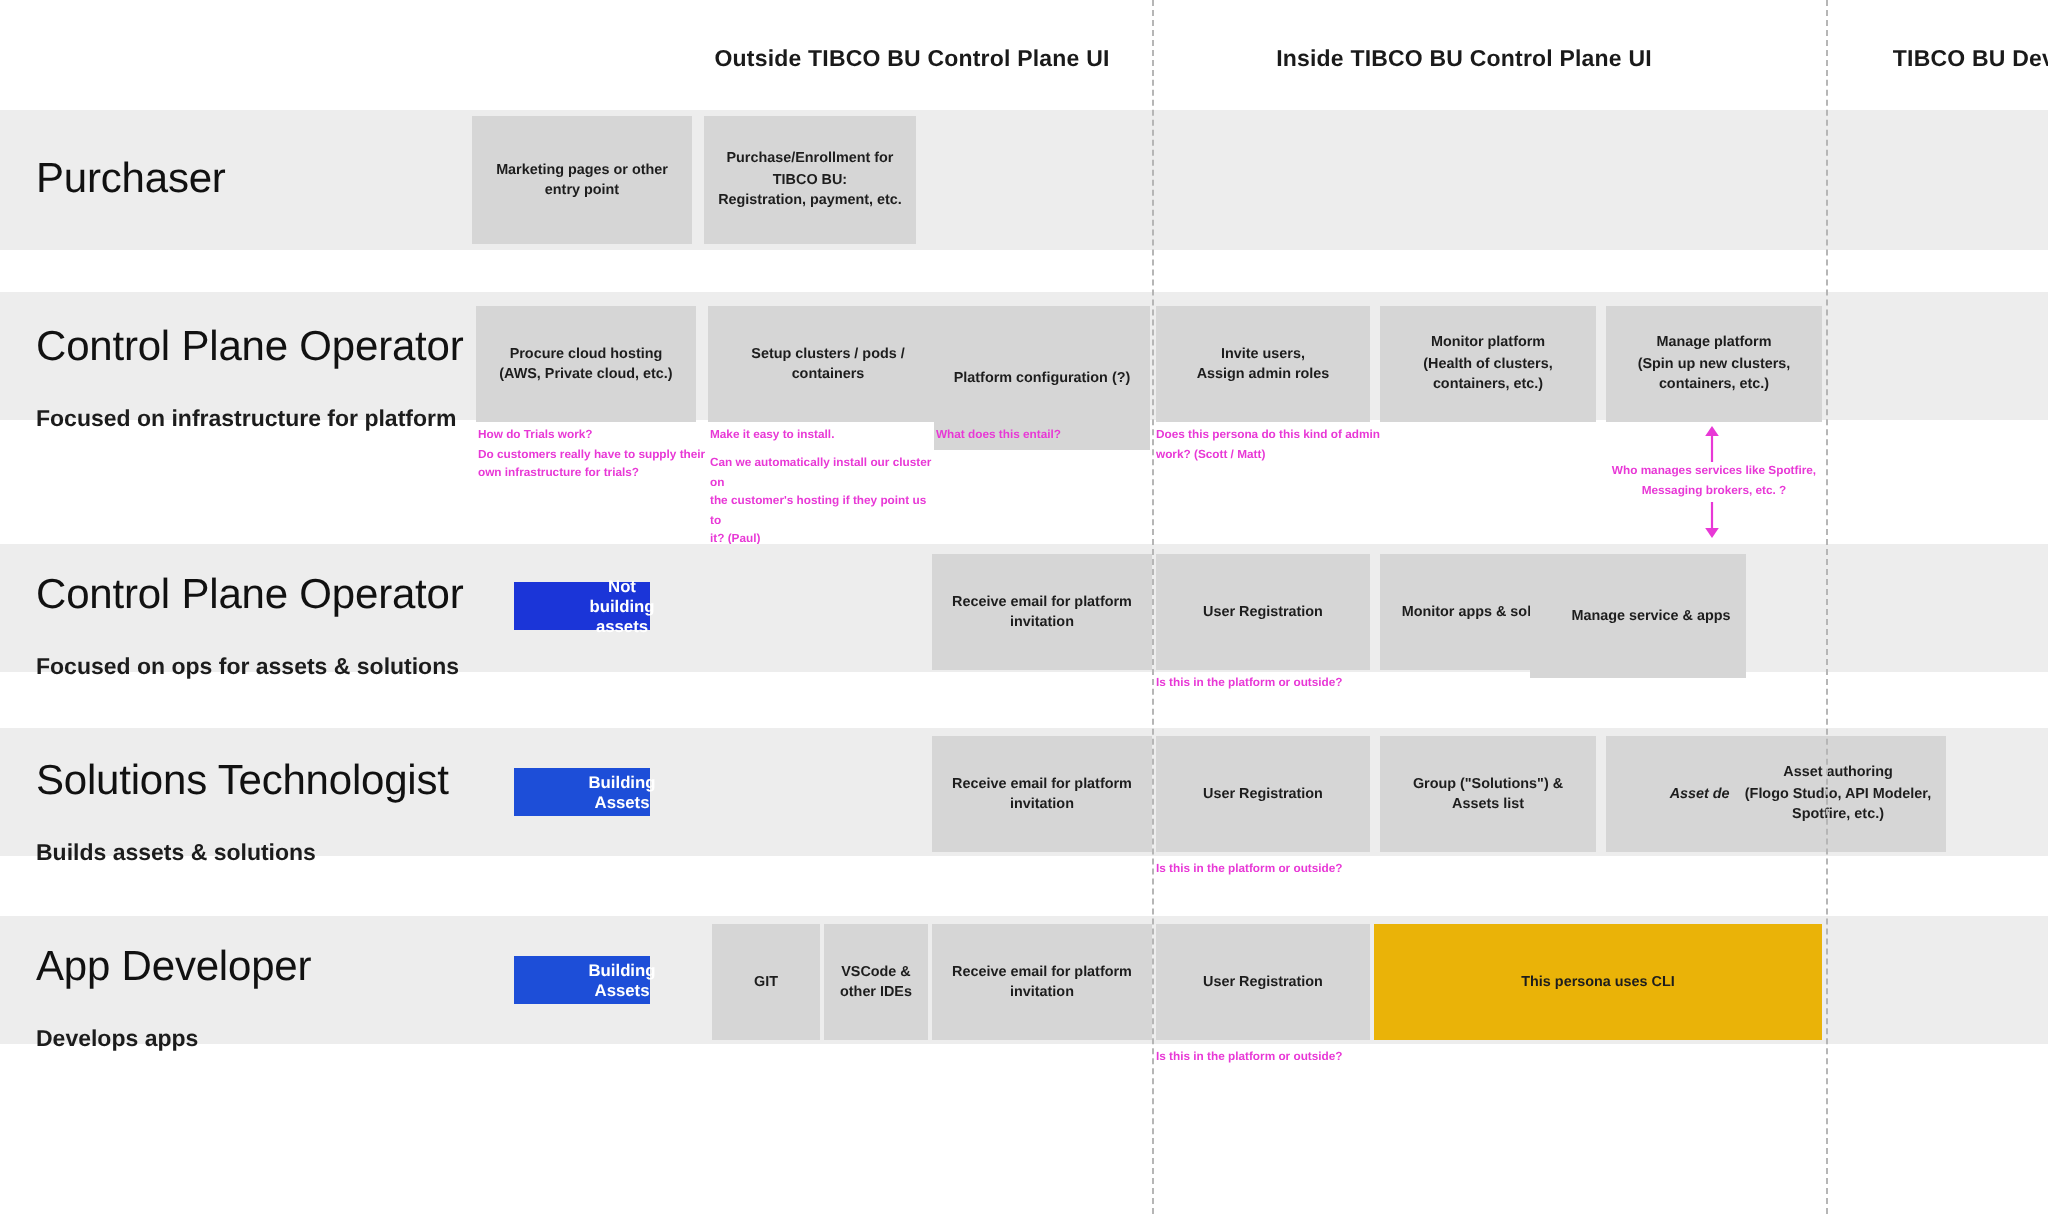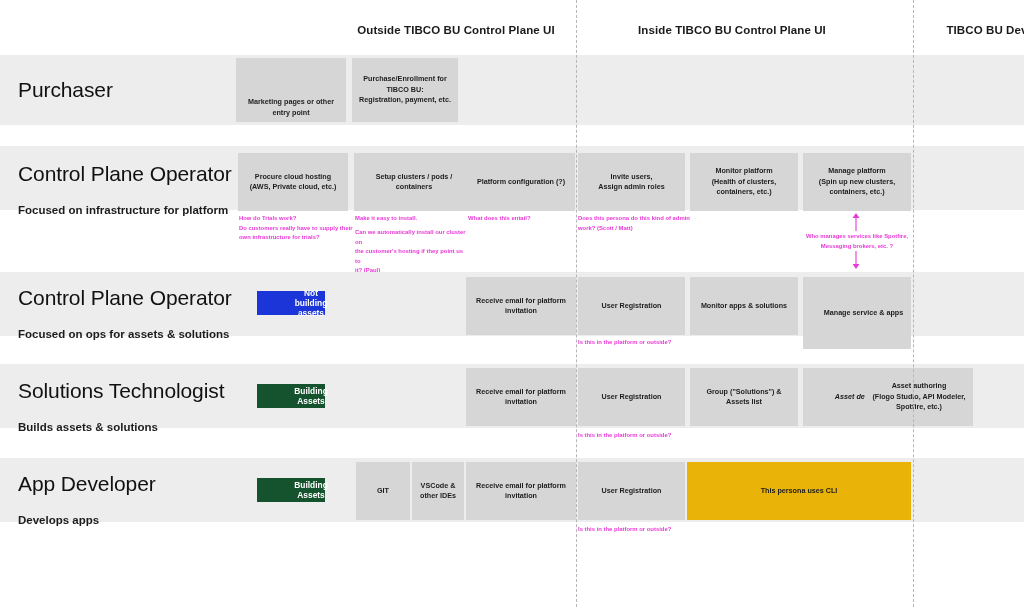--- a/index.html
+++ b/index.html
@@ -100,21 +100,21 @@
     text-align: center;
     padding-left: 40px;
   }
   .chip-label {
     font-size: 8.4px;
     font-weight: bold;
     color: #ffffff;
     line-height: 1.2;
   }
   .chip.blue  { background: #1b35d8; }
-  .chip.cyan  { background: #14532d; }
+  .chip.cyan  { background: #1d4ed8; }
 
   
   .note {
     position: absolute;
     font-size: 5.9px;
     font-weight: bold;
     color: #e838d6;
     line-height: 1.62;
     white-space: pre-line;
   }
@@ -137,21 +137,21 @@
   <div class="zone-header" style="left:336px;top:24px;width:240px;">Outside TIBCO BU Control Plane UI</div>
   <div class="zone-header" style="left:552px;top:24px;width:360px;">Inside TIBCO BU Control Plane UI</div>
   <div class="zone-header" style="left:884px;top:24px;width:256px;">TIBCO BU Developer UI</div>
 
   <div class="band" style="top:55px;height:70px;"></div>
 
   <div class="persona" style="top:78px;">
     <div class="persona-title">Purchaser</div>
   </div>
 
-  <div class="card" style="left:236px;top:58px;width:110px;height:64px;align-items:flex-end;">
+  <div class="card" style="left:236px;top:58px;width:110px;height:64px;">
     <span class="card-label">Marketing pages or other entry point</span>
   </div>
   <div class="card" style="left:352px;top:58px;width:106px;height:64px;">
     <span class="card-label">Purchase/Enrollment for TIBCO BU:
 Registration, payment, etc.</span>
   </div>
 
   <div class="band" style="top:146px;height:64px;"></div>
 
   <div class="persona" style="top:162px;">
@@ -159,21 +159,21 @@
     <div class="persona-sub">Focused on infrastructure for platform</div>
   </div>
 
   <div class="card" style="left:238px;top:153px;width:110px;height:58px;">
     <span class="card-label">Procure cloud hosting
 (AWS, Private cloud, etc.)</span>
   </div>
   <div class="card" style="left:354px;top:153px;width:120px;height:58px;">
     <span class="card-label">Setup clusters / pods / containers</span>
   </div>
-  <div class="card" style="left:467px;top:153px;width:108px;height:58px;">
+  <div class="card" style="left:467px;top:153px;width:108px;height:72px;">
     <span class="card-label">Platform configuration (?)</span>
   </div>
   <div class="card" style="left:578px;top:153px;width:107px;height:58px;">
     <span class="card-label">Invite users,
 Assign admin roles</span>
   </div>
   <div class="card" style="left:690px;top:153px;width:108px;height:58px;">
     <span class="card-label">Monitor platform
 (Health of clusters, containers, etc.)</span>
   </div>
@@ -217,21 +217,21 @@
 
   <div class="card" style="left:466px;top:277px;width:110px;height:58px;">
     <span class="card-label">Receive email for platform invitation</span>
   </div>
   <div class="card" style="left:578px;top:277px;width:107px;height:58px;">
     <span class="card-label">User Registration</span>
   </div>
   <div class="card" style="left:690px;top:277px;width:108px;height:58px;">
     <span class="card-label">Monitor apps &amp; solutions</span>
   </div>
-  <div class="card" style="left:803px;top:277px;width:108px;height:72px;padding-left:19px;">
+  <div class="card" style="left:765px;top:277px;width:108px;height:62px;padding-left:19px;">
     <span class="card-label">Manage service &amp; apps</span>
   </div>
 
   <div class="note" style="left:578px;top:338px;width:140px;">Is this in the platform or outside?</div>
 
   <div class="band" style="top:364px;height:64px;"></div>
 
   <div class="persona" style="top:379px;">
     <div class="persona-title">Solutions Technologist</div>
     <div class="persona-sub">Builds assets &amp; solutions</div>

